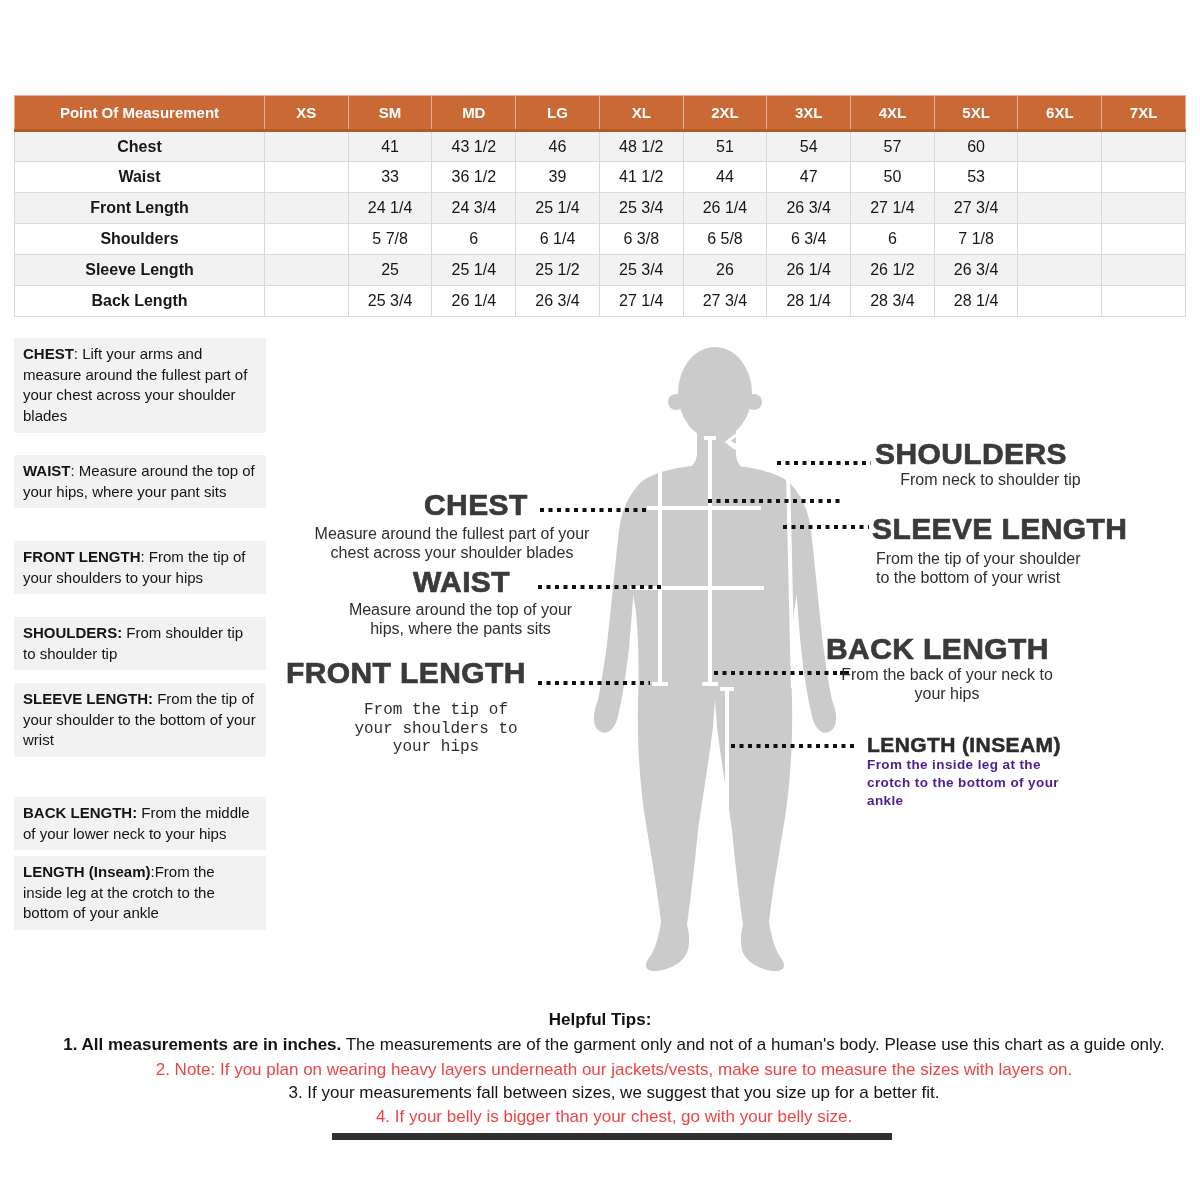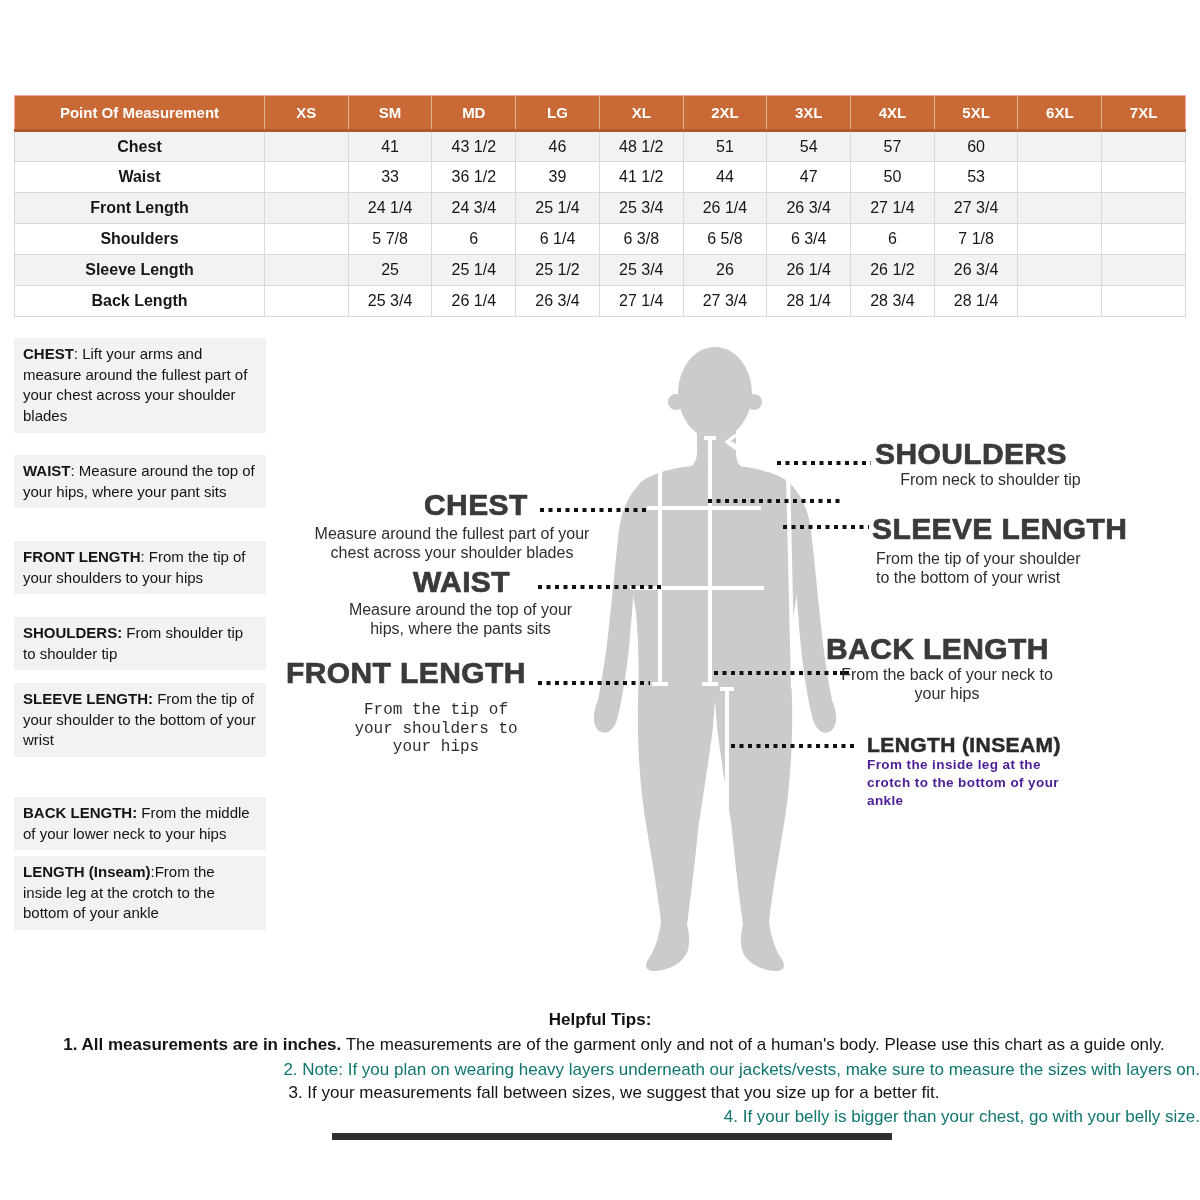--- a/index.html
+++ b/index.html
@@ -58,21 +58,21 @@
   
   .tip-heading {
     position:absolute; left:0; top:1010px; width:1200px; text-align:center;
     font-size:17px; font-weight:bold; color:#111;
   }
   .tip-line {
     position:absolute; left:0; width:1200px; text-align:center;
     font-size:17px; color:#141414;padding-left:28px;
   }
   .tip-line b { font-weight:bold; }
-  .tip-pink { color:#0f766e;text-align:right; }
+  .tip-pink { color:#ef4444; }
 
   .bottom-bar {
     position:absolute; left:332px; top:1133px; width:560px; height:7px;
     background:#303030;
   }
 </style>
 </head>
 <body>
 
 <div class="page">

